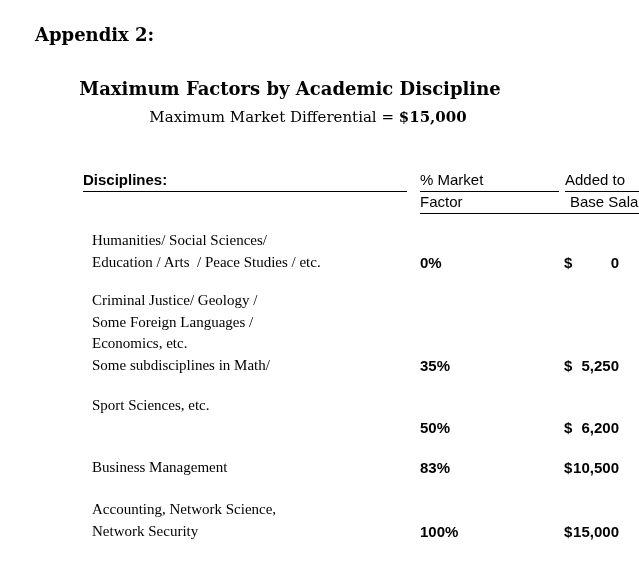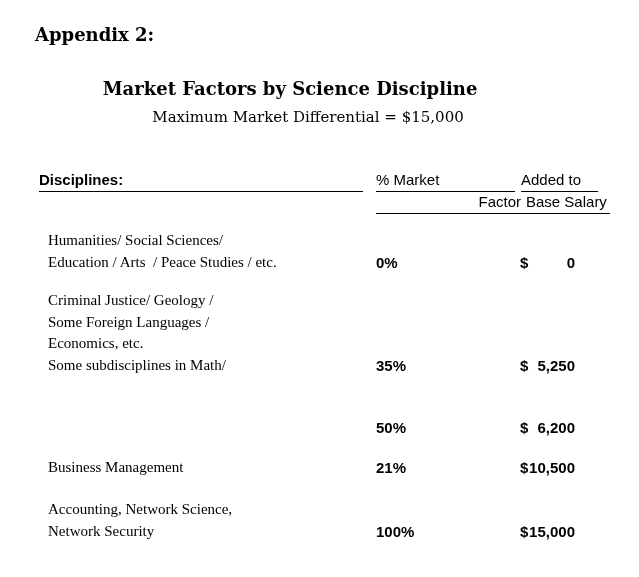--- a/index.html
+++ b/index.html
@@ -3,58 +3,58 @@
 <meta charset="utf-8">
 <style>
   html,body{margin:0;padding:0;}
   body{
     width:639px;height:577px;background:#ffffff;color:#000;
     position:relative;overflow:hidden;
     font-family:"Liberation Sans",sans-serif;
   }
   .abs{position:absolute;}
   .serif{font-family:"DejaVu Serif",serif;}
-  .sans{font-family:"Liberation Sans",sans-serif;font-size:15px;line-height:21.6px;}
-  .b{font-weight:normal;}
+  .sans{font-family:"Liberation Sans",sans-serif;font-size:15px;line-height:21.6px;margin-left:44px;}
+  .b{font-weight:bold;}
   .nowrap{white-space:nowrap;}
 
   #appendix{left:35px;top:24px;font-size:18px;font-weight:bold;}
   #title{left:290px;top:78px;transform:translateX(-50%);font-size:18px;font-weight:bold;}
   #subtitle{left:308px;top:108px;transform:translateX(-50%);font-size:15px;}
 
   .hcell{
     position:absolute;height:22px;box-sizing:border-box;
     border-bottom:1.5px solid #000;
     font-size:15px;line-height:20px;
   }
   #h-disc{left:39px;top:170px;width:324px;font-weight:bold;}
   #h-market1{left:376px;top:170px;width:139px;}
   #h-added1{left:521px;top:170px;width:77px;}
-  #h-factor{left:376px;top:192px;width:145px;text-align:right;}
+  #h-factor{left:376px;top:192px;width:145px;}
   #h-base{left:521px;top:192px;width:89px;padding-left:5px;}
 
   .glines{position:absolute;left:48px;width:340px;font-family:Liberation Serif, serif;}
   .glines div{white-space:pre;}
   .pct{position:absolute;left:376px;font-weight:bold;}
   .money{
     position:absolute;left:520px;width:55px;
     display:flex;justify-content:space-between;font-weight:bold;
   }
   #g1-lines{top:230px;} #g1-pct,#g1-money{top:251.6px;}
   #g2-lines{top:290px;} #g2-pct,#g2-money{top:354.8px;}
   #g3-lines{top:395px;} #g3-pct,#g3-money{top:416.6px;}
   #g4-lines{top:457px;} #g4-pct,#g4-money{top:457px;}
   #g5-lines{top:499px;} #g5-pct,#g5-money{top:520.6px;}
 </style>
 </head>
 <body>
 
 <div class="abs serif nowrap" id="appendix">Appendix 2:</div>
 
-<div class="abs serif nowrap" id="title">Market Factors by Science Discipline</div>
+<div class="abs serif nowrap" id="title">Maximum Factors by Academic Discipline</div>
 
 <div class="abs serif nowrap" id="subtitle"><span>Maximum Market Differential = </span><span class="b">$15,000</span></div>
 
 <div class="hcell sans" id="h-disc">Disciplines:</div>
 <div class="hcell sans" id="h-market1">% Market</div>
 <div class="hcell sans" id="h-added1">Added to</div>
 <div class="hcell sans" id="h-factor">Factor</div>
 <div class="hcell sans" id="h-base">Base Salary</div>
 
 <div class="glines sans" id="g1-lines">
@@ -73,31 +73,32 @@
   <div>Economics, etc.</div>
   <div>Some subdisciplines in Math/</div>
 </div>
 <div class="pct sans" id="g2-pct">35%</div>
 <div class="money sans" id="g2-money">
     <span>$</span>
     <span>5,250</span>
   </div>
 
 <div class="glines sans" id="g3-lines">
+  <div>Sport Sciences, etc.</div>
 </div>
 <div class="pct sans" id="g3-pct">50%</div>
 <div class="money sans" id="g3-money">
     <span>$</span>
     <span>6,200</span>
   </div>
 
 <div class="glines sans" id="g4-lines">
   <div>Business Management</div>
 </div>
-<div class="pct sans" id="g4-pct">21%</div>
+<div class="pct sans" id="g4-pct">83%</div>
 <div class="money sans" id="g4-money">
     <span>$</span>
     <span>10,500</span>
   </div>
 
 <div class="glines sans" id="g5-lines">
   <div>Accounting, Network Science,</div>
   <div>Network Security</div>
 </div>
 <div class="pct sans" id="g5-pct">100%</div>

